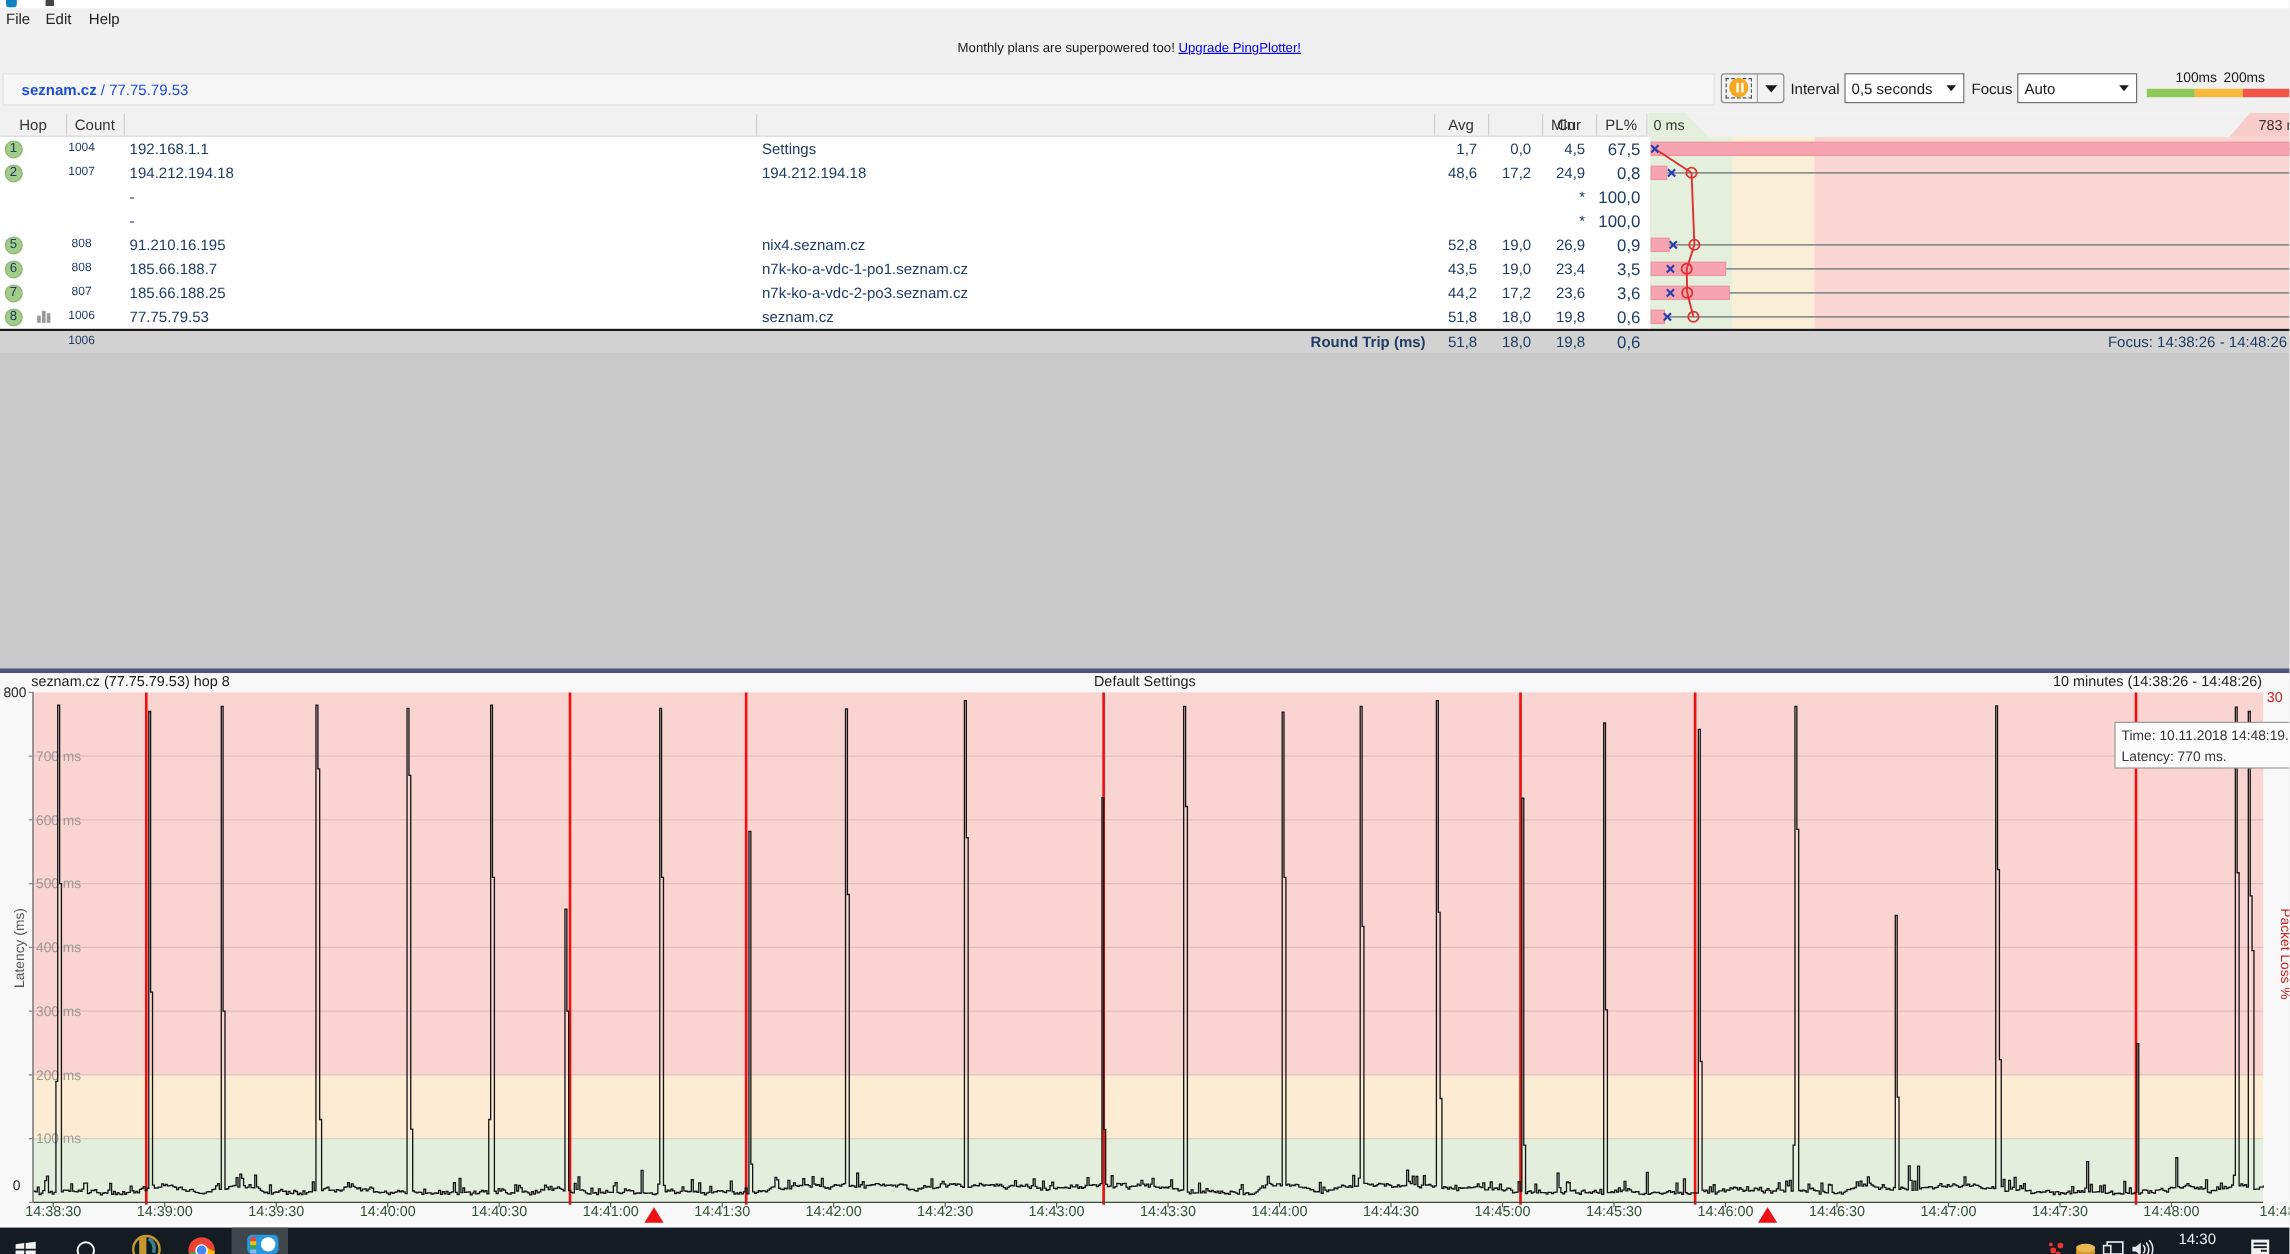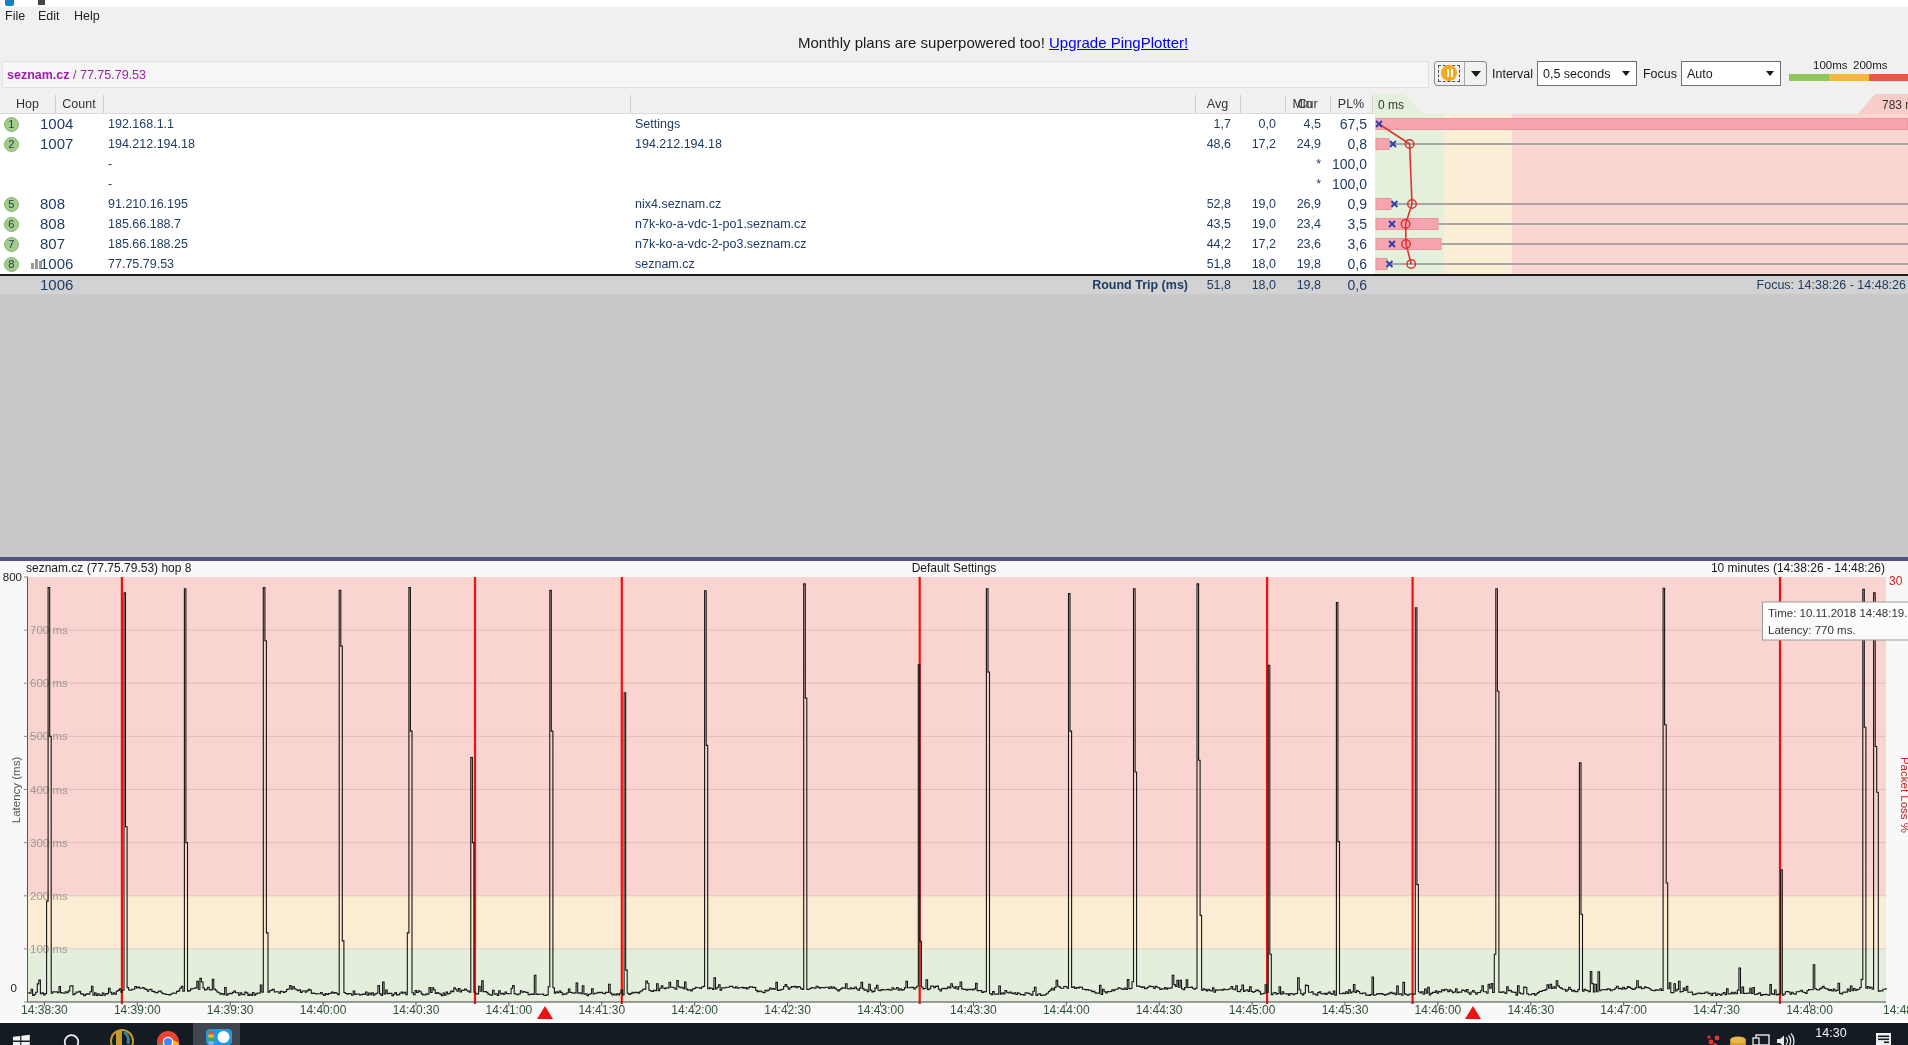--- a/index.html
+++ b/index.html
@@ -5,45 +5,45 @@
   html,body{margin:0;padding:0;width:1908px;height:1045px;overflow:hidden;
     font-family:"Liberation Sans",sans-serif;background:#f0f0f0;}
   .abs{position:absolute;}
   #app{position:relative;width:1908px;height:1045px;}
   .navy{color:#1e3c64;}
   .hsep{top:95px;width:1px;height:18px;background:#cfcfcf;}
   .hdr{top:96.5px;height:17px;font-size:12.5px;color:#333;text-align:center;}
   .hop{left:3.5px;width:15.5px;height:15.5px;border-radius:50%;background:#a3cc8a;
        border:1px solid #8ab46e;box-sizing:border-box;font-size:11px;color:#1e3c64;
        text-align:center;line-height:13.5px;}
-  .cnt{left:40px;width:56px;text-align:left;font-size:15px;height:20px;line-height:20px;}
+  .cnt{left:40px;width:56px;text-align:center;font-size:10px;height:20px;line-height:20px;}
   .ipc{left:108px;font-size:12.5px;height:20px;line-height:20px;}
   .nmc{left:635px;font-size:12.5px;height:20px;line-height:20px;}
   .avgc{left:1195px;width:36px;text-align:right;font-size:12.5px;height:20px;line-height:20px;}
   .minc{left:1240px;width:36px;text-align:right;font-size:12.5px;height:20px;line-height:20px;}
   .curc{left:1285px;width:36px;text-align:right;font-size:12.5px;height:20px;line-height:20px;}
   .plc{left:1325px;width:42px;text-align:right;font-size:14px;height:20px;line-height:20px;}
 </style>
 </head>
 <body>
 <div id="app">
 
   <div class="abs" style="left:0;top:0;width:1908px;height:7px;background:#ffffff;"></div>
   <div class="abs" style="left:5px;top:0;width:9px;height:6px;background:#1183c4;border-radius:0 0 2px 2px;"></div>
   <div class="abs" style="left:38px;top:0;width:7px;height:5px;background:#444;"></div>
 
   <div class="abs" style="left:0;top:7px;width:1908px;height:51px;background:#f0f0f0;"></div>
   <div class="abs" style="left:5px;top:9px;font-size:12.5px;color:#222;">File</div>
   <div class="abs" style="left:38px;top:9px;font-size:12.5px;color:#222;">Edit</div>
   <div class="abs" style="left:74px;top:9px;font-size:12.5px;color:#222;">Help</div>
-  <div class="abs" style="left:798px;top:34px;font-size:15px;color:#1a1a1a;">Monthly plans are superpowered too! <span style="color:#0000ee;text-decoration:underline;">Upgrade PingPlotter!</span></div>
+  <div class="abs" style="left:798px;top:34px;font-size:11px;color:#1a1a1a;">Monthly plans are superpowered too! <span style="color:#0000ee;text-decoration:underline;">Upgrade PingPlotter!</span></div>
 
   <div class="abs" style="left:0;top:58px;width:1908px;height:36px;background:#f0f0f0;"></div>
   <div class="abs" style="left:2px;top:61px;width:1427px;height:27px;background:#f6f6f6;border:1px solid #e0e0e0;box-sizing:border-box;"></div>
-  <div class="abs" style="left:7px;top:68px;font-size:12.5px;color:#a21caf;"><b>seznam.cz</b> / 77.75.79.53</div>
+  <div class="abs" style="left:18px;top:68px;font-size:12.5px;color:#1d4ed8;"><b>seznam.cz</b> / 77.75.79.53</div>
 
   <div class="abs" style="left:1434px;top:61px;width:53px;height:25px;background:#f2f2f2;border:1px solid #8a8a8a;border-radius:3px;box-sizing:border-box;"></div>
   <div class="abs" style="left:1464px;top:62px;width:1px;height:23px;background:#a8a8a8;"></div>
   <div class="abs" style="left:1438px;top:65px;width:22px;height:17px;border:1px dashed #555;box-sizing:border-box;"></div>
   <div class="abs" style="left:1441px;top:65px;width:16px;height:16px;background:#f8a820;border-radius:50%;"></div>
   <div class="abs" style="left:1446.5px;top:69px;width:2.6px;height:8px;background:#fff;"></div>
   <div class="abs" style="left:1450.9px;top:69px;width:2.6px;height:8px;background:#fff;"></div>
   <div class="abs" style="left:1471px;top:71px;width:0;height:0;border-left:5px solid transparent;border-right:5px solid transparent;border-top:6px solid #1a1a1a;"></div>
 
   <div class="abs" style="left:1433px;top:67px;width:100px;text-align:right;font-size:12.5px;color:#1a1a1a;">Interval</div>

